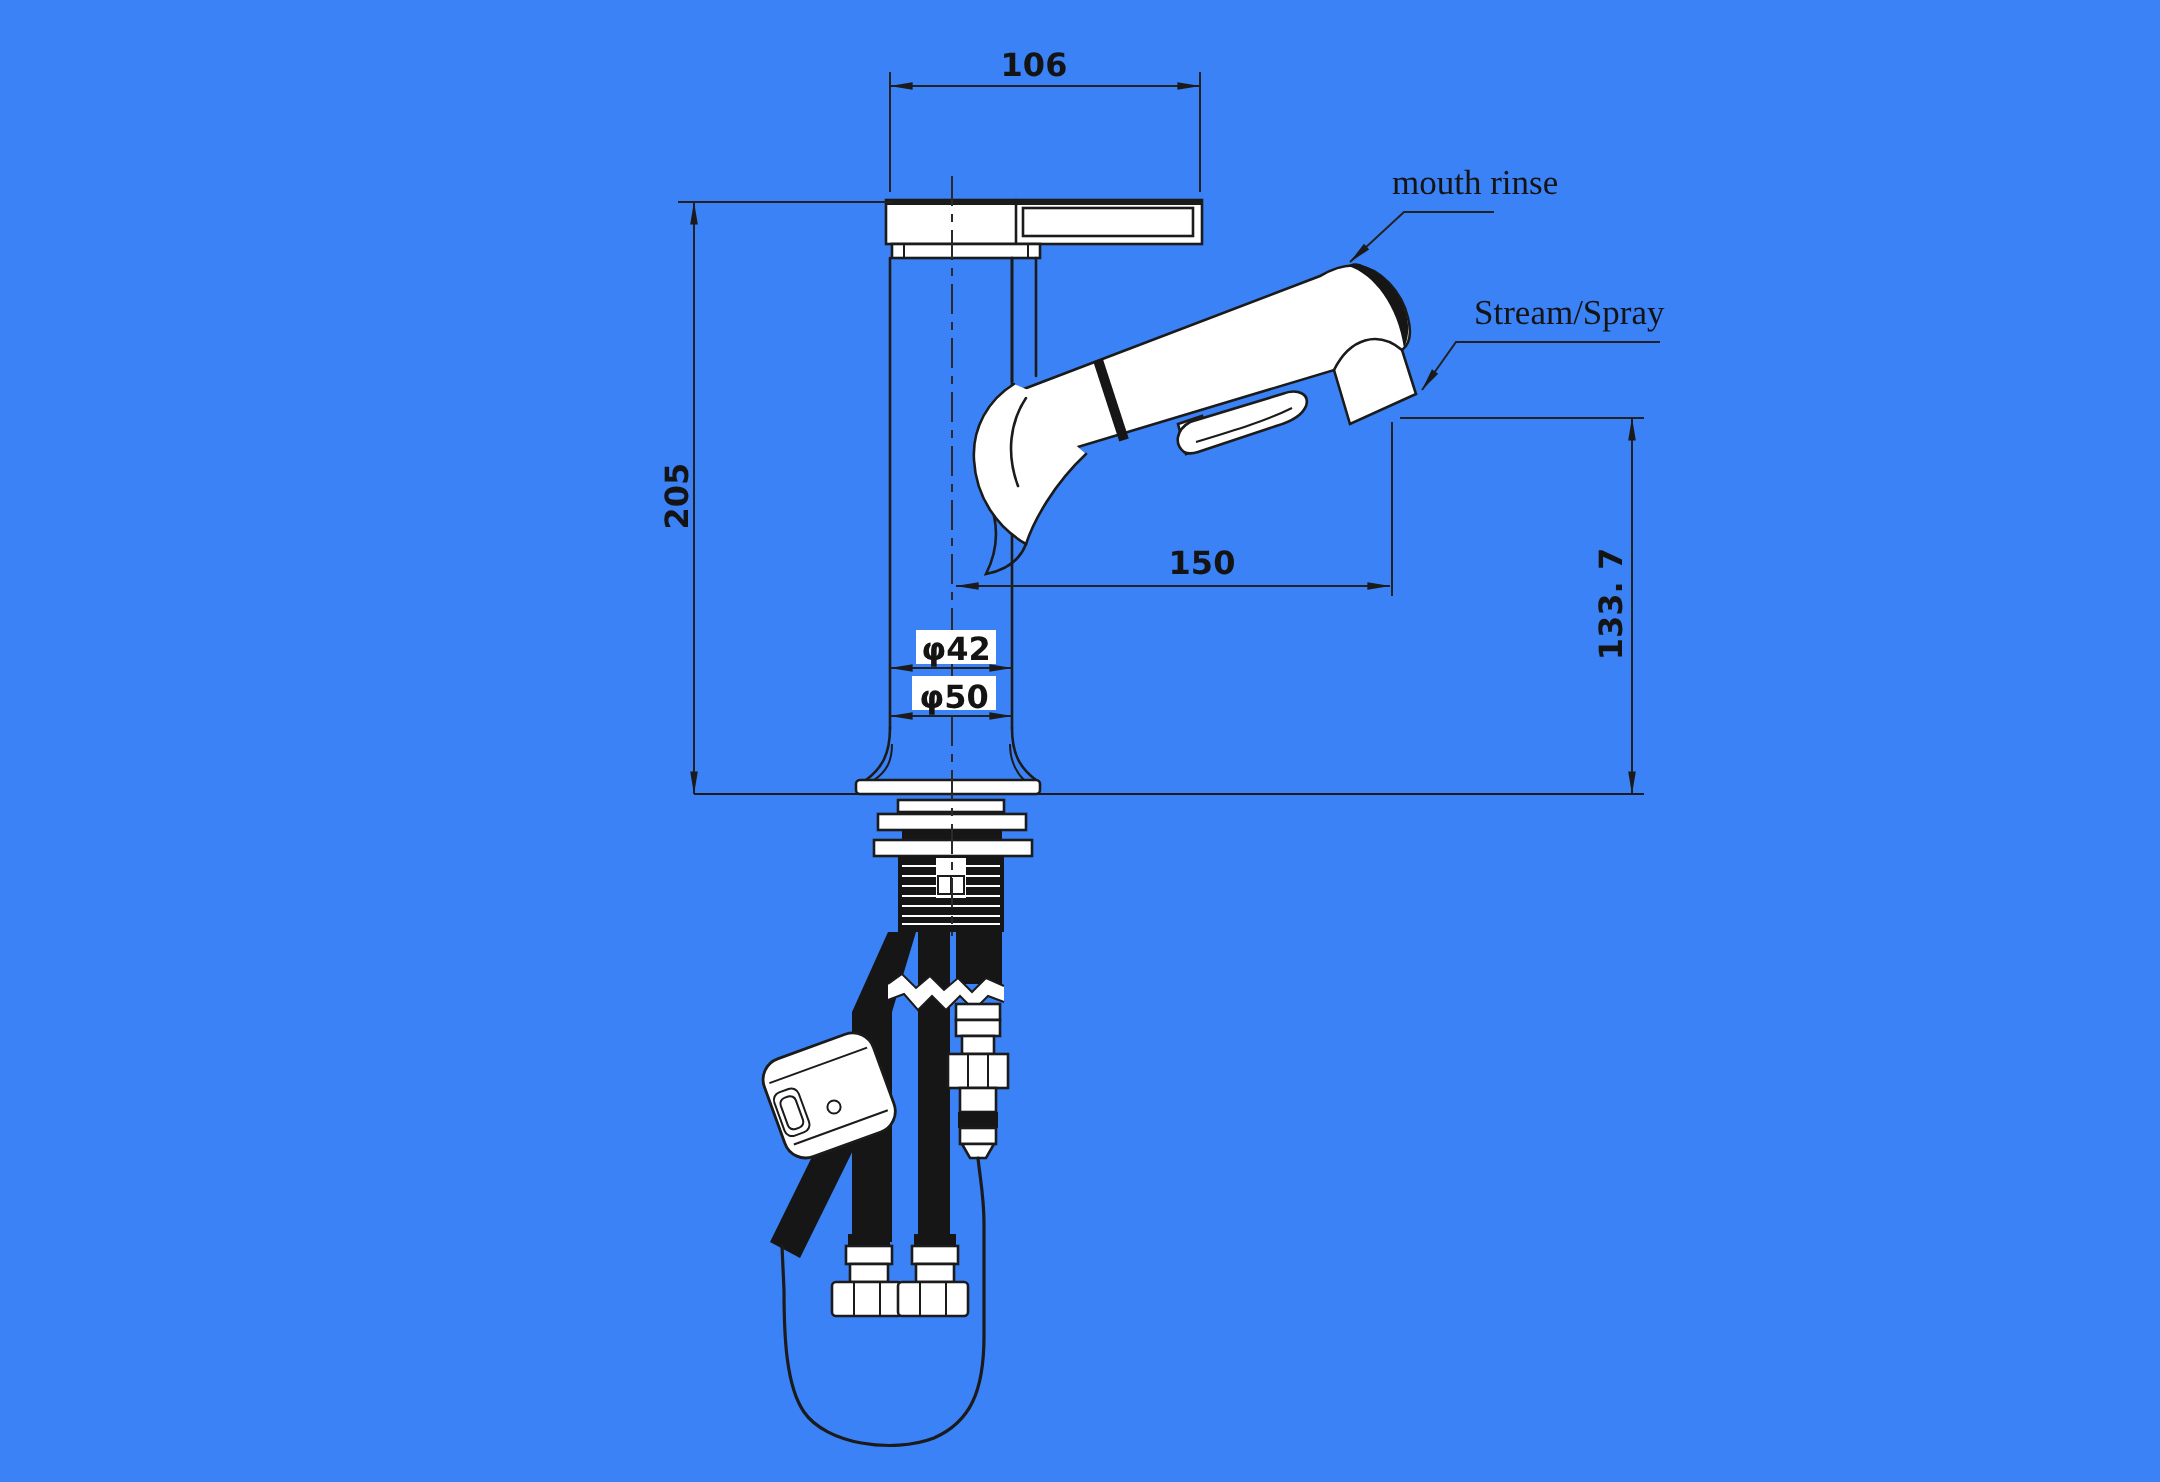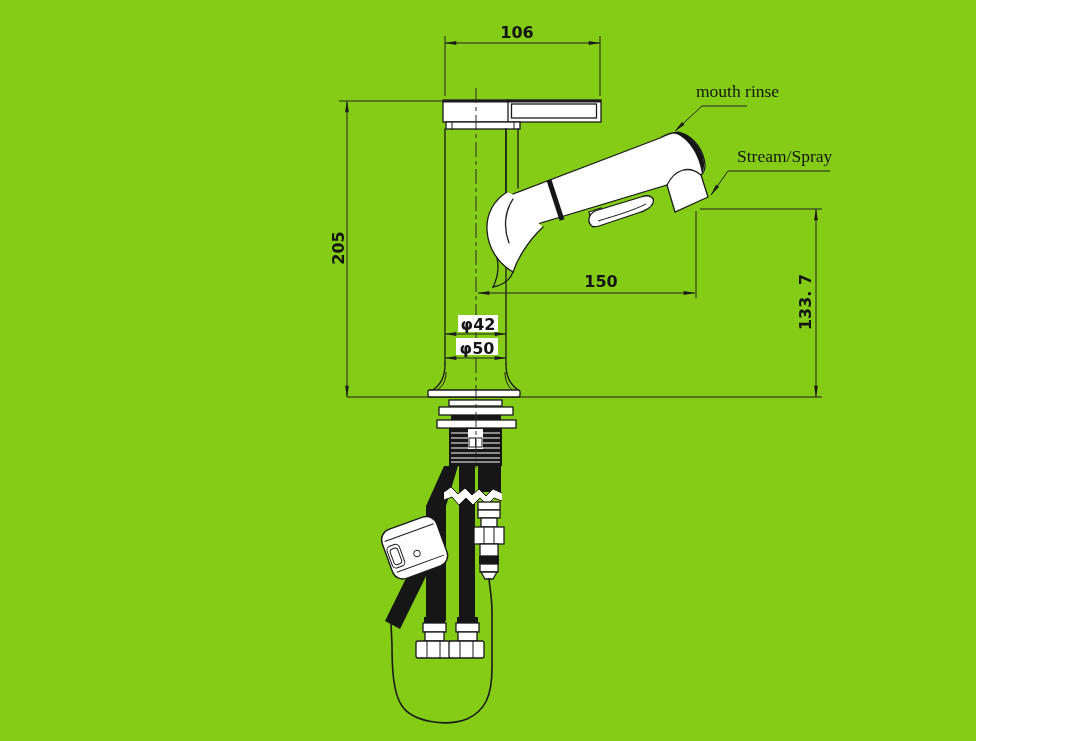--- a/index.html
+++ b/index.html
@@ -1,16 +1,16 @@
 <!DOCTYPE html>
 <html><head>
 <meta charset="utf-8">
 <style>
   html,body{margin:0;padding:0;background:#fff;}
-  .stage{position:relative;width:976px;height:741px;background:#84cc16;overflow:hidden;
+  .stage{position:relative;width:1080px;height:741px;background:#3b82f6;overflow:hidden;
          font-family:"Liberation Sans",sans-serif;}
   svg{position:absolute;left:0;top:0;}
   .ln{stroke:#1b1b1b;stroke-width:1.3;fill:none;stroke-linecap:round;}
   .th{stroke:#1b1b1b;stroke-width:1;fill:none;}
   .fw{fill:#ffffff;stroke:#1b1b1b;stroke-width:1.3;}
   .fb{fill:#161616;stroke:none;}
   .wt{stroke:#ffffff;stroke-width:1.1;fill:none;}
   .dim{stroke:#222222;stroke-width:1;fill:none;}
   .cl{stroke:#2a2a2a;stroke-width:1;fill:none;stroke-dasharray:15 4 4 4;}
   .dimtxt{font-family:"DejaVu Sans",sans-serif;font-size:16px;font-weight:bold;fill:#141414;}

